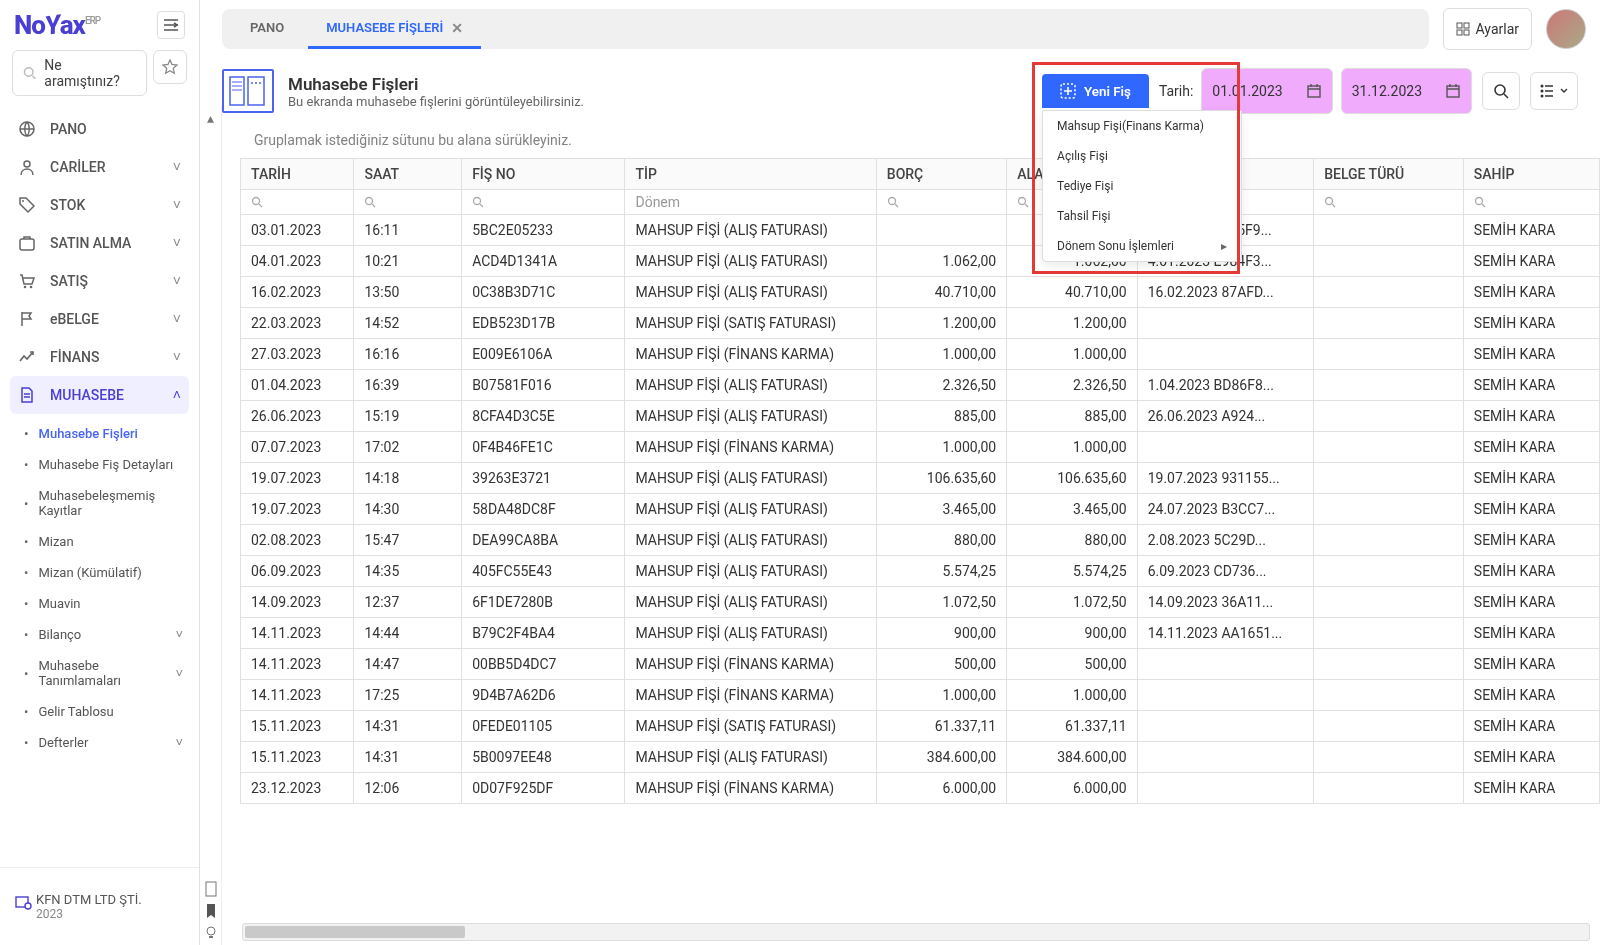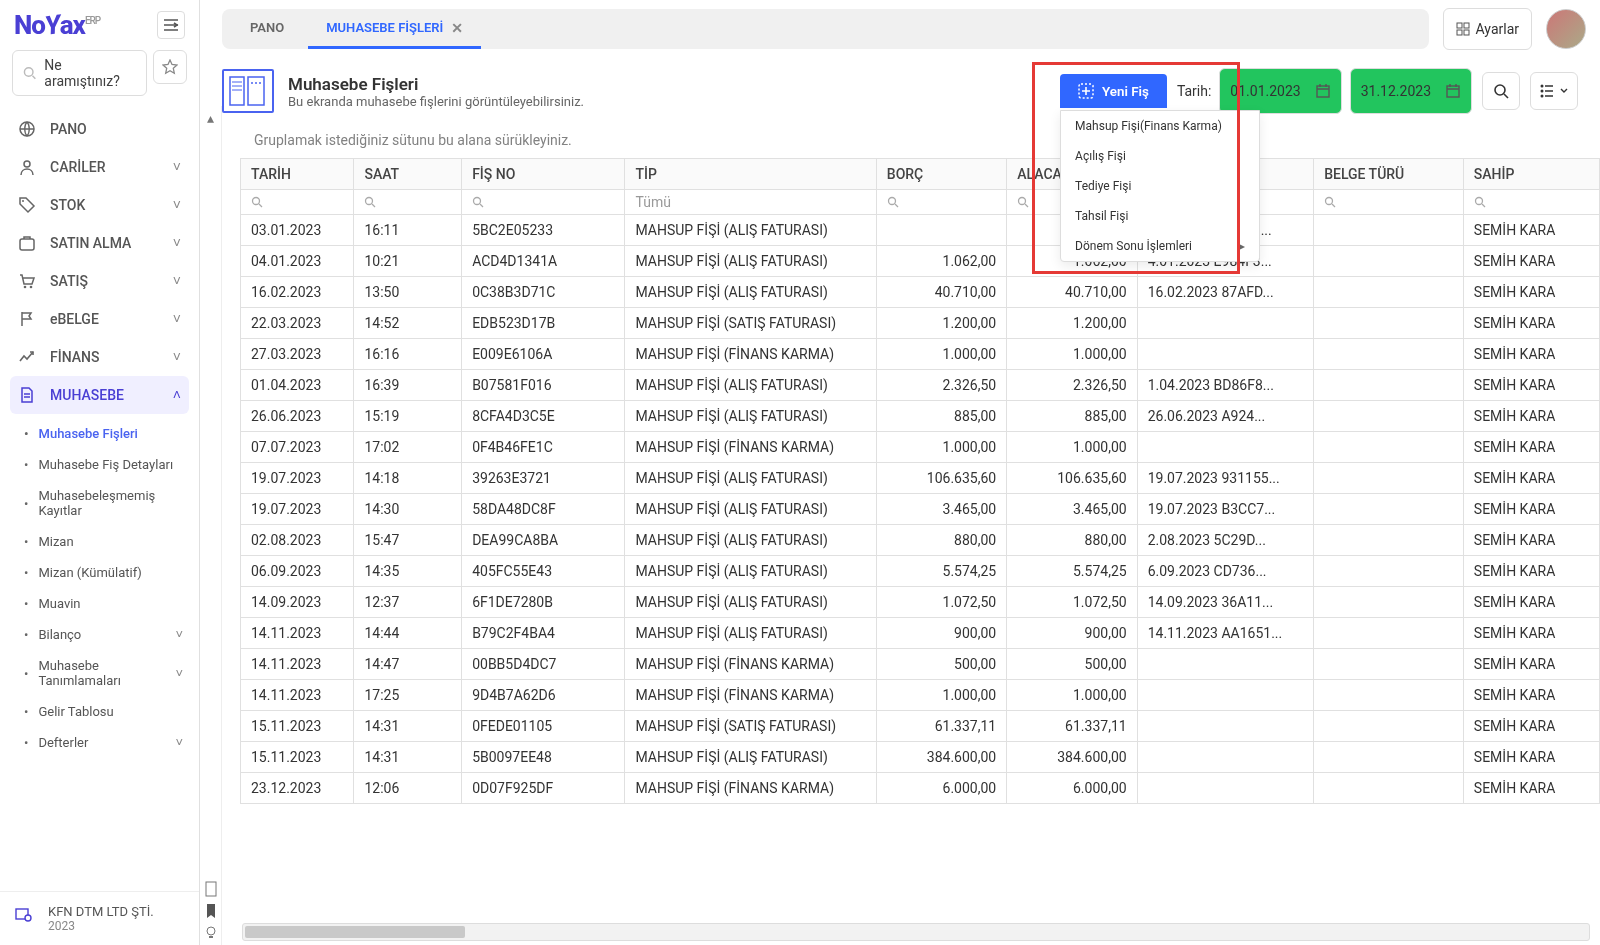--- a/index.html
+++ b/index.html
@@ -18,42 +18,42 @@
 .nav-item .chev { margin-left: auto; color: #888; }
 .nav-item.active { background: #f0efff; color: #4a3fd4; }
 .nav-item.active .chev { color: #4a3fd4; }
 .nav-item .icon { width: 20px; text-align: center; color: #666; }
 .nav-item.active .icon { color: #4a3fd4; }
 .sub-list { padding: 4px 0 6px 8px; }
 .sub-item { display: flex; align-items: center; gap: 10px; padding: 8px 6px; font-size: 13px; color: #555; cursor: pointer; }
 .sub-item::before { content: "•"; color: #666; }
 .sub-item.active { color: #4a63f0; font-weight: 500; }
 .sub-item .mini-chev { margin-left: auto; color: #888; }
-.company-footer { border-top: 1px solid #eee; padding: 12px 14px; font-size: 13px; color: #555; display: flex; align-items: flex-start; gap: 16px; }
+.company-footer { border-top: 1px solid #eee; padding: 24px 14px; font-size: 13px; color: #555; display: flex; align-items: flex-start; gap: 4px; }
 .company-footer .cog { color: #4a3fd4; font-size: 16px; }
 .company-footer .year { display:block; font-size:12px; color:#888; }
 
 .main { flex: 1; display: flex; flex-direction: column; position: relative; background:#fff; }
 .topbar { display: flex; align-items: center; padding: 8px 14px 8px 22px; gap: 14px; }
 .tabs-wrap { flex: 1; background: #f0f0f0; border-radius: 8px; display: flex; align-items: center; padding: 0 10px; height: 40px; gap: 6px; }
 .tab { padding: 10px 18px; font-size: 13px; font-weight: 600; color: #666; cursor: pointer; display: flex; align-items: center; gap: 8px; border-bottom: 3px solid transparent; }
 .tab.active { color: #3067ff; border-bottom-color: #3067ff; }
 .tab .close { color: #888; font-size: 14px; }
 .settings-btn { border: 1px solid #ddd; border-radius: 6px; padding: 12px 12px; display: flex; align-items: center; gap: 6px; cursor: pointer; background:#fff; }
 .avatar { width: 40px; height: 40px; border-radius: 50%; background: linear-gradient(135deg,#c77,#aa8); border:1px solid #ccc; }
 
 .page-header { display: flex; align-items: center; padding: 10px 22px 8px; gap: 14px; position: relative; }
 .doc-icon { width: 52px; height: 44px; border: 2px solid #4a63f0; border-radius: 2px; display:flex; align-items:center; justify-content:center; color:#4a63f0; font-size:11px; }
 .page-title-group h2 { font-size: 17px; font-weight: 600; }
 .page-title-group p { font-size: 13px; color: #666; }
 .header-actions { margin-left: auto; display: flex; align-items: center; gap: 10px; }
 .new-btn { background: #3067ff; color: #fff; border: none; border-radius: 4px 4px 0 0; padding: 9px 18px; font-weight: 600; display: flex; align-items: center; gap: 8px; cursor: pointer; }
 .date-group { display: flex; align-items: center; gap: 8px; }
 .date-label { font-size: 14px; color: #333; }
-.date-input { border: 1px solid #ddd; border-radius: 6px; padding: 14px 10px; display: flex; align-items: center; gap: 14px; background:#22c55e; }
+.date-input { border: 1px solid #ddd; border-radius: 6px; padding: 14px 10px; display: flex; align-items: center; gap: 23px; background:#f0abfc; }
 .date-input .cal { color: #555; }
 .icon-btn { border: 1px solid #ddd; border-radius: 6px; width: 38px; height: 38px; display: flex; align-items: center; justify-content: center; cursor: pointer; background:#fff; }
 
 .dropdown { position: absolute; background: #fff; border: 1px solid #ddd; border-radius: 0 0 4px 4px; z-index: 50; min-width: 200px; box-shadow: 0 4px 12px rgba(0,0,0,0.08);}
 .dropdown-item { padding: 8px 14px; font-size: 12px; cursor: pointer; display: flex; align-items: center; }
 .dropdown-item .sub-chev { margin-left: auto; color:#666; }
 .red-box { position: absolute; border: 3px solid #e53935; pointer-events: none; z-index: 100; }
 
 .content-vert { position:absolute; left:0; top:106px; bottom:0; width:22px; background:#fff; border-right:1px solid #eee; display:flex; flex-direction:column; align-items:center; padding:4px 0; gap:6px; color:#777; }
 .content-vert .sp { flex:1; }
@@ -384,21 +384,21 @@
                 <circle cx="5" cy="5" r="3.5" fill="none" stroke="#aaa" stroke-width="1.3"></circle>
                 <path d="M8 8l3 3" stroke="#aaa" stroke-width="1.3"></path>
               </svg>
             </td>
             <td class="filter-cell">
               <svg width="12" height="12" viewBox="0 0 12 12">
                 <circle cx="5" cy="5" r="3.5" fill="none" stroke="#aaa" stroke-width="1.3"></circle>
                 <path d="M8 8l3 3" stroke="#aaa" stroke-width="1.3"></path>
               </svg>
             </td>
-            <td class="filter-cell">Tümü</td>
+            <td class="filter-cell">Dönem</td>
             <td class="filter-cell">
               <svg width="12" height="12" viewBox="0 0 12 12">
                 <circle cx="5" cy="5" r="3.5" fill="none" stroke="#aaa" stroke-width="1.3"></circle>
                 <path d="M8 8l3 3" stroke="#aaa" stroke-width="1.3"></path>
               </svg>
             </td>
             <td class="filter-cell">
               <svg width="12" height="12" viewBox="0 0 12 12">
                 <circle cx="5" cy="5" r="3.5" fill="none" stroke="#aaa" stroke-width="1.3"></circle>
                 <path d="M8 8l3 3" stroke="#aaa" stroke-width="1.3"></path>
@@ -524,21 +524,21 @@
             <td></td>
             <td>SEMİH KARA</td>
           </tr>
           <tr>
             <td>19.07.2023</td>
             <td>14:30</td>
             <td>58DA48DC8F</td>
             <td>MAHSUP FİŞİ (ALIŞ FATURASI)</td>
             <td class="num">3.465,00</td>
             <td class="num">3.465,00</td>
-            <td>19.07.2023 B3CC7...</td>
+            <td>24.07.2023 B3CC7...</td>
             <td></td>
             <td>SEMİH KARA</td>
           </tr>
           <tr>
             <td>02.08.2023</td>
             <td>15:47</td>
             <td>DEA99CA8BA</td>
             <td>MAHSUP FİŞİ (ALIŞ FATURASI)</td>
             <td class="num">880,00</td>
             <td class="num">880,00</td>

